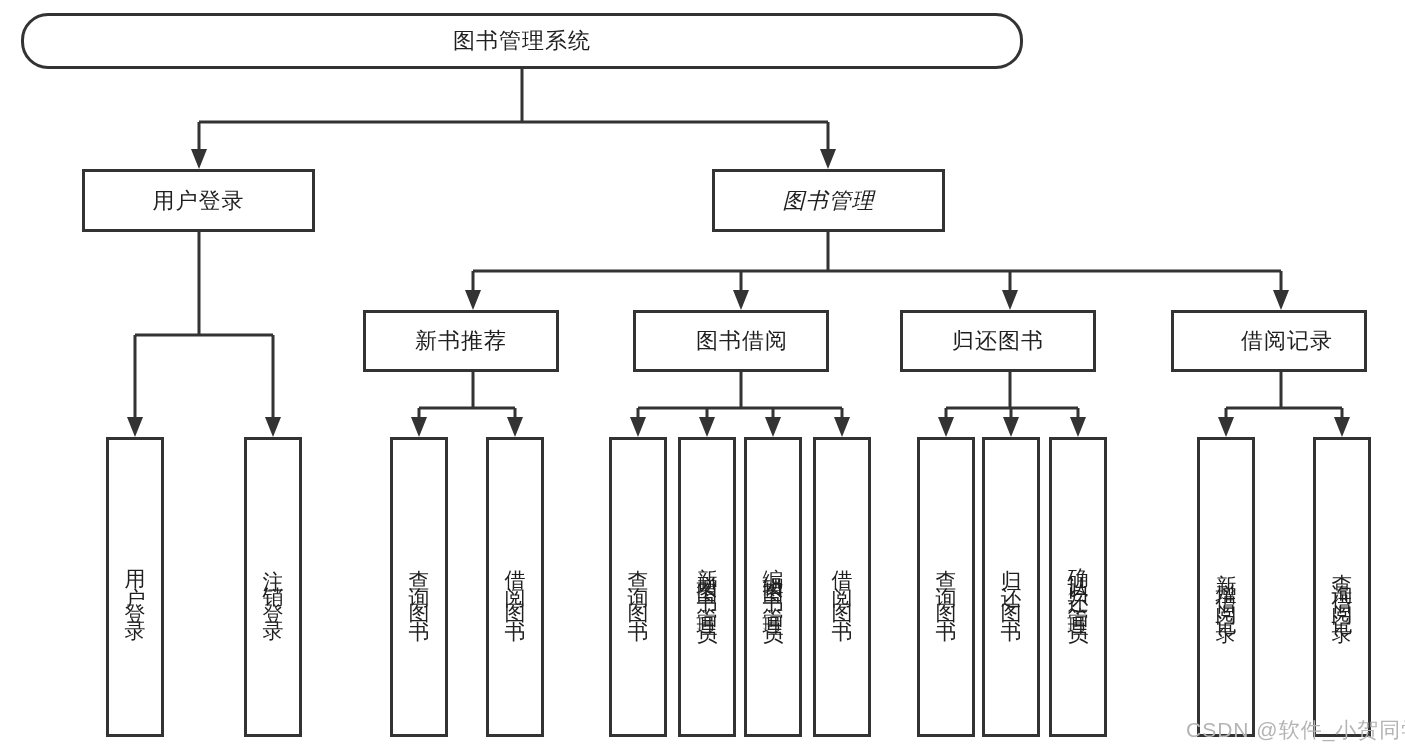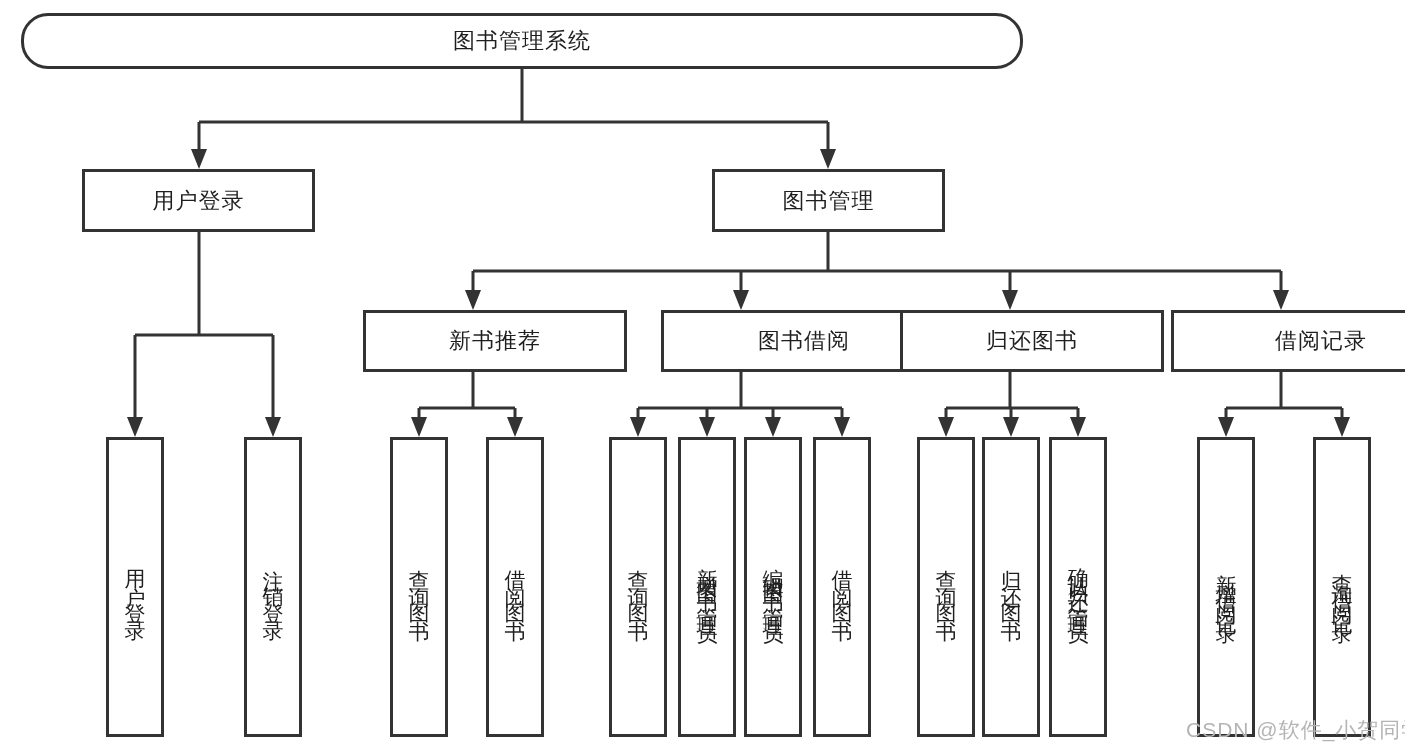--- a/index.html
+++ b/index.html
@@ -17,21 +17,21 @@
     background: #ffffff;
     border: 3px solid #333333;
     color: #1f1f1f;
     display: flex;
     align-items: center;
     justify-content: center;
   }
   .node.h { font-size: 22px; letter-spacing: 1px; }
   .node.root  { left: 21px;  top: 13px;  width: 1002px; height: 56px; border-radius: 27px; }
   .node.lvl2  { top: 169px; width: 233px; height: 63px; }
-  .node.lvl3  { top: 310px; width: 264px; height: 62px; }
+  .node.lvl3  { top: 310px; width: 196px; height: 62px; }
   .node.leaf  { top: 437px; width: 58px;  height: 300px; font-size: 21px; }
   .vtext {
     writing-mode: vertical-rl;
     text-orientation: mixed;
     white-space: nowrap;
     color: #1f1f1f;
   }
   .ls-4 { letter-spacing: 17px; }
   .ls-6 { letter-spacing: 10px; }
   .ls-9 { letter-spacing: 8px; }
@@ -82,28 +82,28 @@
     </g>
   </svg>
 
   <div class="node h root">
     <span>图书管理系统</span>
   </div>
 
   <div class="node h lvl2" style="left:82px;">
     <span>用户登录</span>
   </div>
-  <div class="node h lvl2" style="left:712px;">
+  <div class="node h lvl2" style="left:712px;font-style:italic;">
     <span>图书管理</span>
   </div>
 
   <div class="node h lvl3" style="left:363px;">
     <span>新书推荐</span>
   </div>
-  <div class="node h lvl3" style="left:661px;padding-left:22px;">
+  <div class="node h lvl3" style="left:633px;padding-left:22px;">
     <span>图书借阅</span>
   </div>
   <div class="node h lvl3" style="left:900px;">
     <span>归还图书</span>
   </div>
   <div class="node h lvl3" style="left:1171px;padding-left:36px;">
     <span>借阅记录</span>
   </div>
 
   <div class="node leaf" style="left:106px;">

